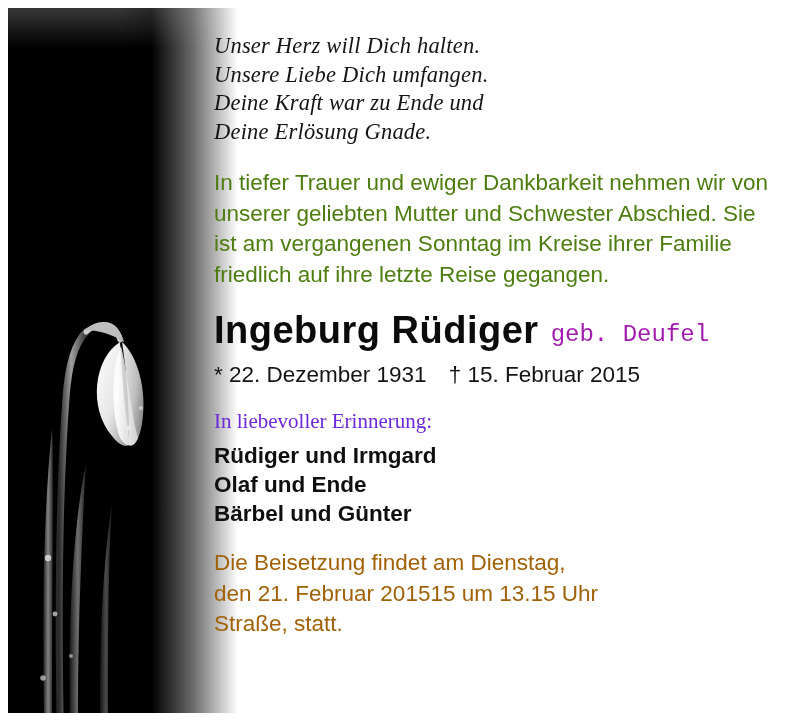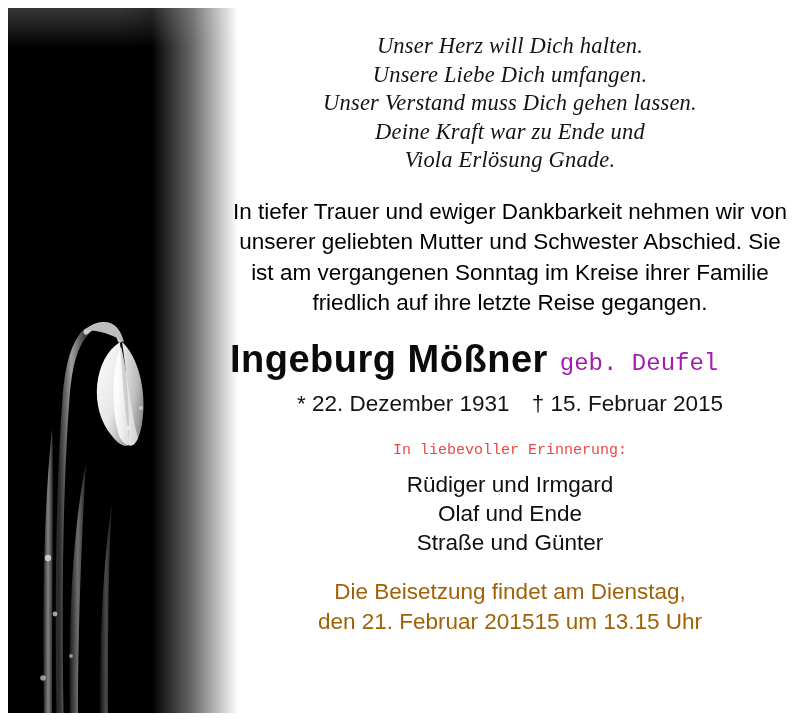--- a/index.html
+++ b/index.html
@@ -61,43 +61,42 @@
     position: absolute;
     left: 0px;
     top: 250px;
     width: 210px;
     height: 455px;
   }
 
   
   .text-col {
     position: absolute;
-    left: 222px;
+    left: 206px;
     top: 24px;
     width: 560px;
     color: #111111;
-    text-align: center;
   }
 
   .poem {
     font-family: "Liberation Serif", serif;
     font-style: italic;
     font-size: 22.5px;
     line-height: 28.5px;
     letter-spacing: 0.2px;
     color: #141414;
     margin-bottom: 22px;
   }
   .poem div { white-space: nowrap; }
 
   .body-text {
     font-family: "Liberation Sans", sans-serif;
     font-size: 22.5px;
     line-height: 30.5px;
-    color: #000000;
+    color: #4d7c0f;
     margin-bottom: 18px;
   }
 
   .name-line {
     margin-top: 4px;
     margin-bottom: 8px;
     display: flex;
     align-items: baseline;
     gap: 12px;
   }
@@ -121,30 +120,30 @@
     font-family: "Liberation Sans", sans-serif;
     font-size: 22.5px;
     line-height: 30px;
     color: #141414;
     margin-bottom: 16px;
     white-space: nowrap;
   }
   .dates .gap { display: inline-block; width: 22px; }
 
   .memory-intro {
-    font-family: Liberation Mono, monospace;
-    font-size: 15px;
+    font-family: Liberation Serif, serif;
+    font-size: 21px;
     line-height: 31px;
-    color: #ef4444;
+    color: #6d28d9;
     margin-bottom: 4px;
   }
 
   .mourners {
     font-family: "Liberation Sans", sans-serif;
-    font-weight: normal;
+    font-weight: bold;
     font-size: 22.5px;
     line-height: 29px;
     color: #0f0f0f;
     margin-bottom: 20px;
   }
 
   .funeral {
     font-family: "Liberation Sans", sans-serif;
     font-size: 22.5px;
     line-height: 30.5px;
@@ -202,44 +201,44 @@
       </svg>
 
       <div class="panel-fade"></div>
     </div>
 
     <div class="text-col">
 
       <div class="poem">
         <div>Unser Herz will Dich halten.</div>
         <div>Unsere Liebe Dich umfangen.</div>
-        <div>Unser Verstand muss Dich gehen lassen.</div>
         <div>Deine Kraft war zu Ende und</div>
-        <div>Viola Erlösung Gnade.</div>
+        <div>Deine Erlösung Gnade.</div>
       </div>
 
       <div class="body-text">In tiefer Trauer und ewiger Dankbarkeit nehmen wir von unserer geliebten Mutter und Schwester Abschied. Sie ist am vergangenen Sonntag im Kreise ihrer Familie friedlich auf ihre letzte Reise gegangen.</div>
 
       <div class="name-line">
-        <span class="name-main">Ingeburg Mößner</span>
+        <span class="name-main">Ingeburg Rüdiger</span>
         <span class="name-suffix">geb. Deufel</span>
       </div>
 
       <div class="dates">
         <span>* 22. Dezember 1931</span><span class="gap"></span><span>† 15. Februar 2015</span>
       </div>
 
       <div class="memory-intro">In liebevoller Erinnerung:</div>
 
       <div class="mourners">
         <div>Rüdiger und Irmgard</div>
         <div>Olaf und Ende</div>
-        <div>Straße und Günter</div>
+        <div>Bärbel und Günter</div>
       </div>
 
       <div class="funeral">
         <div>Die Beisetzung findet am Dienstag,</div>
         <div>den 21. Februar 201515 um 13.15 Uhr</div>
+        <div>Straße, statt.</div>
       </div>
 
     </div>
   </div>
 </div>
 
 </body></html>

